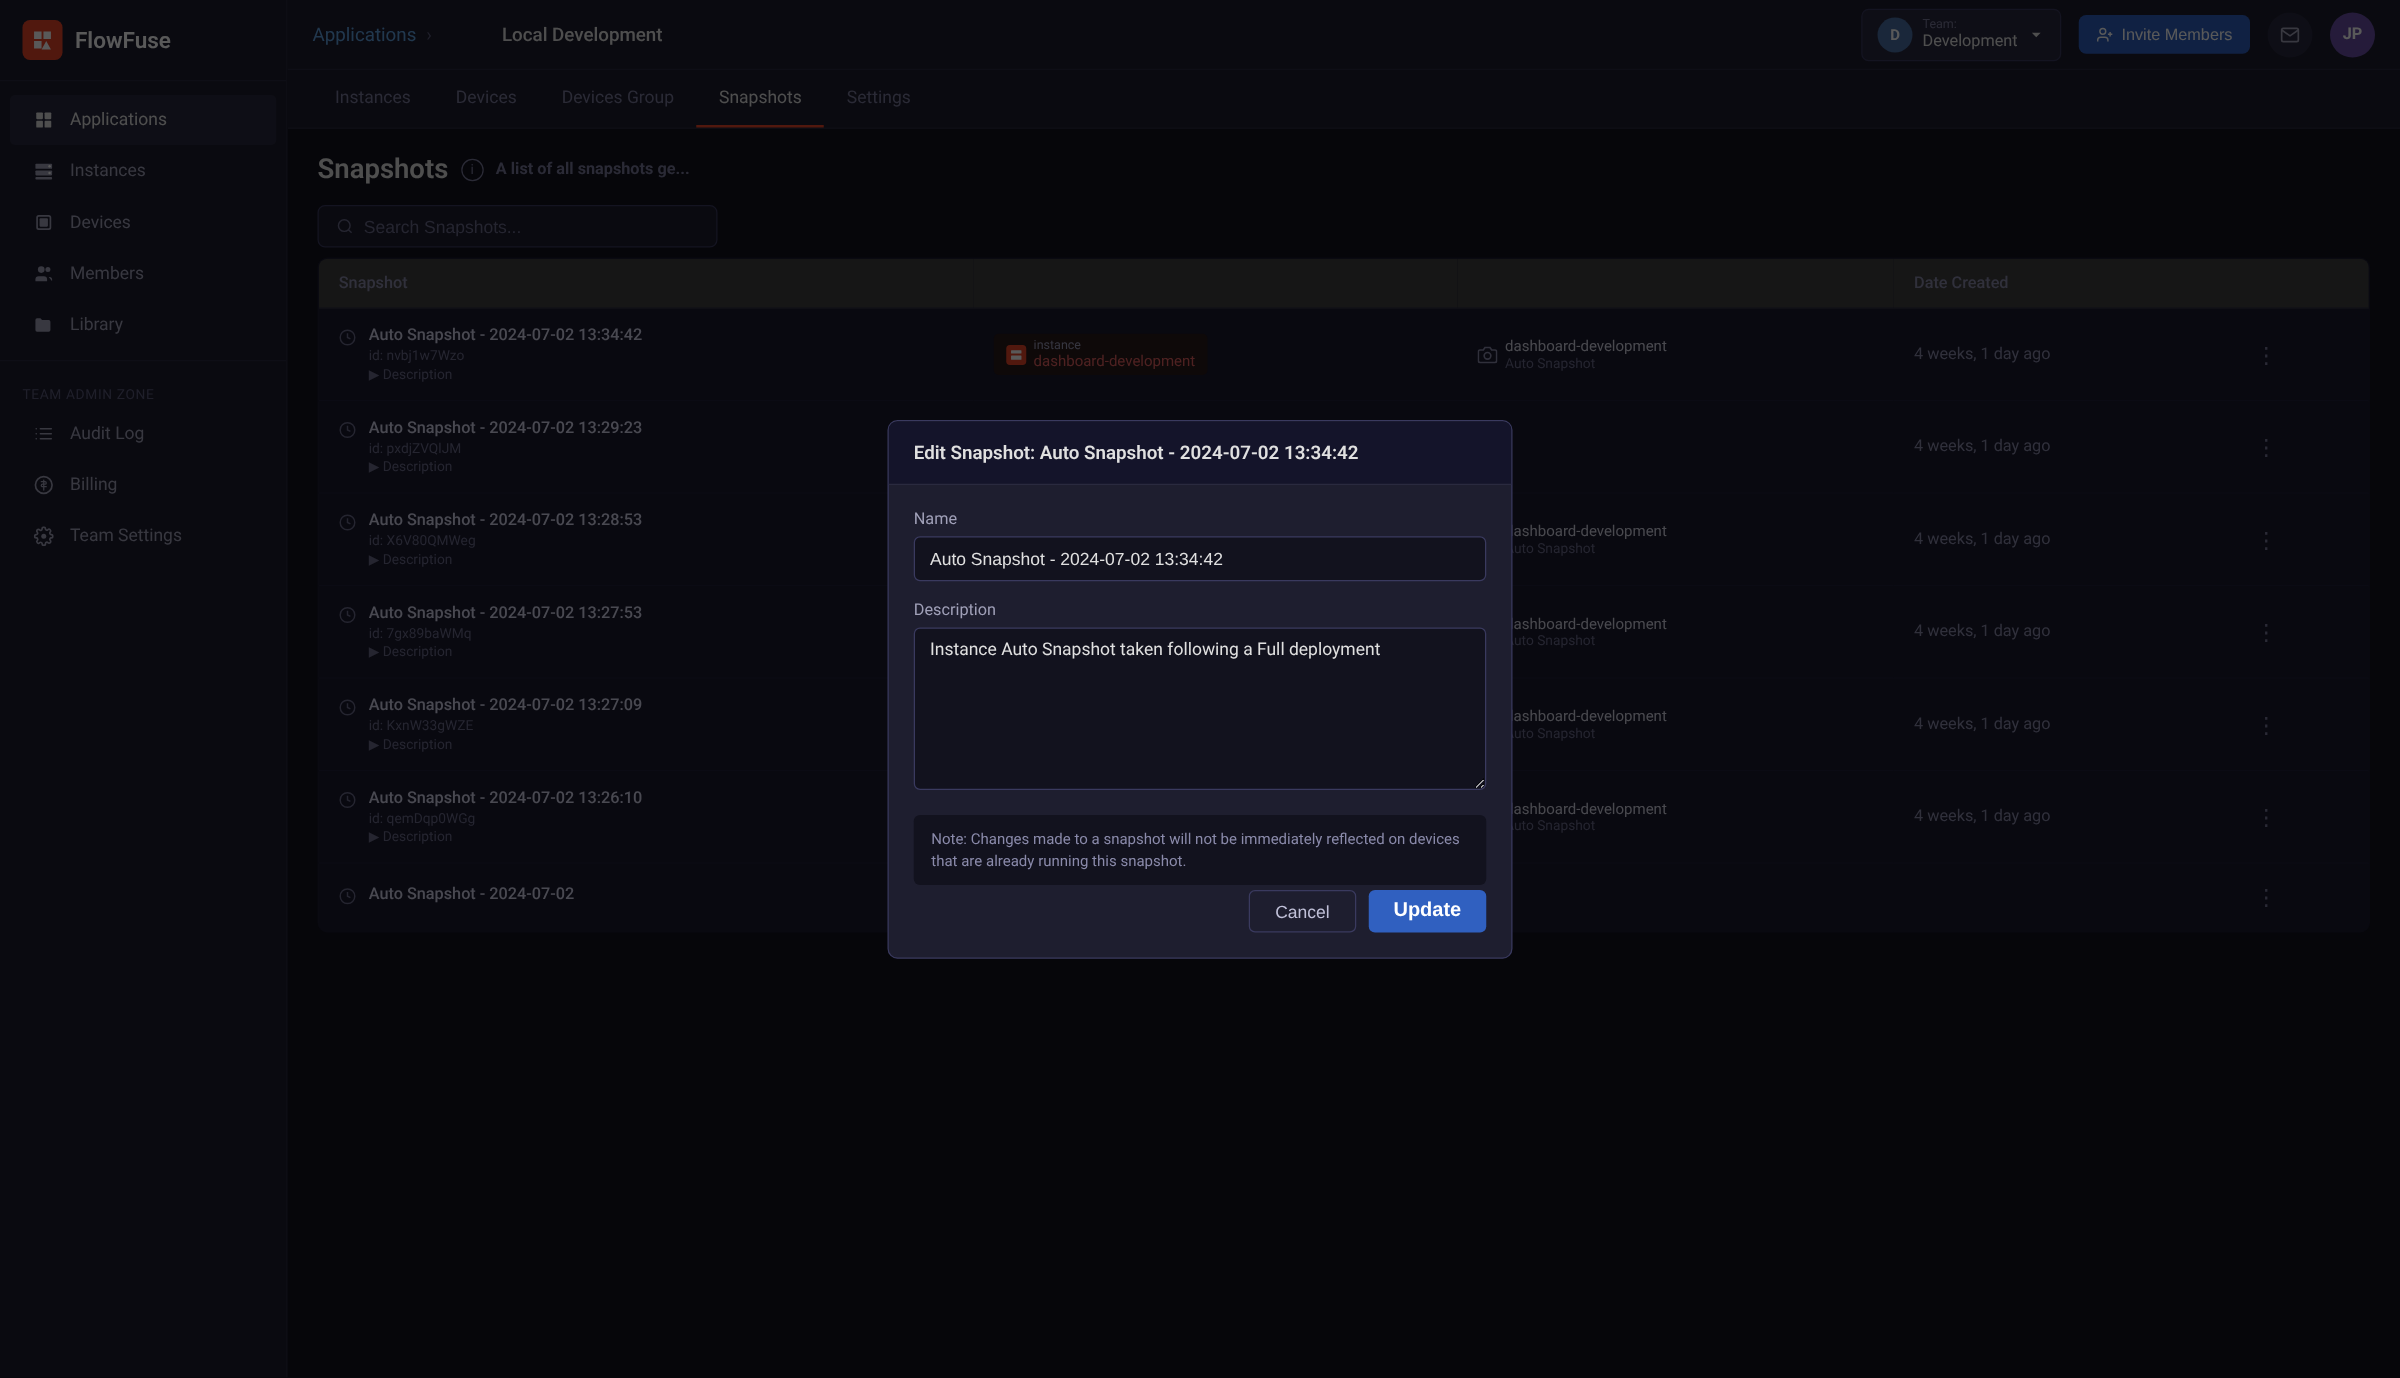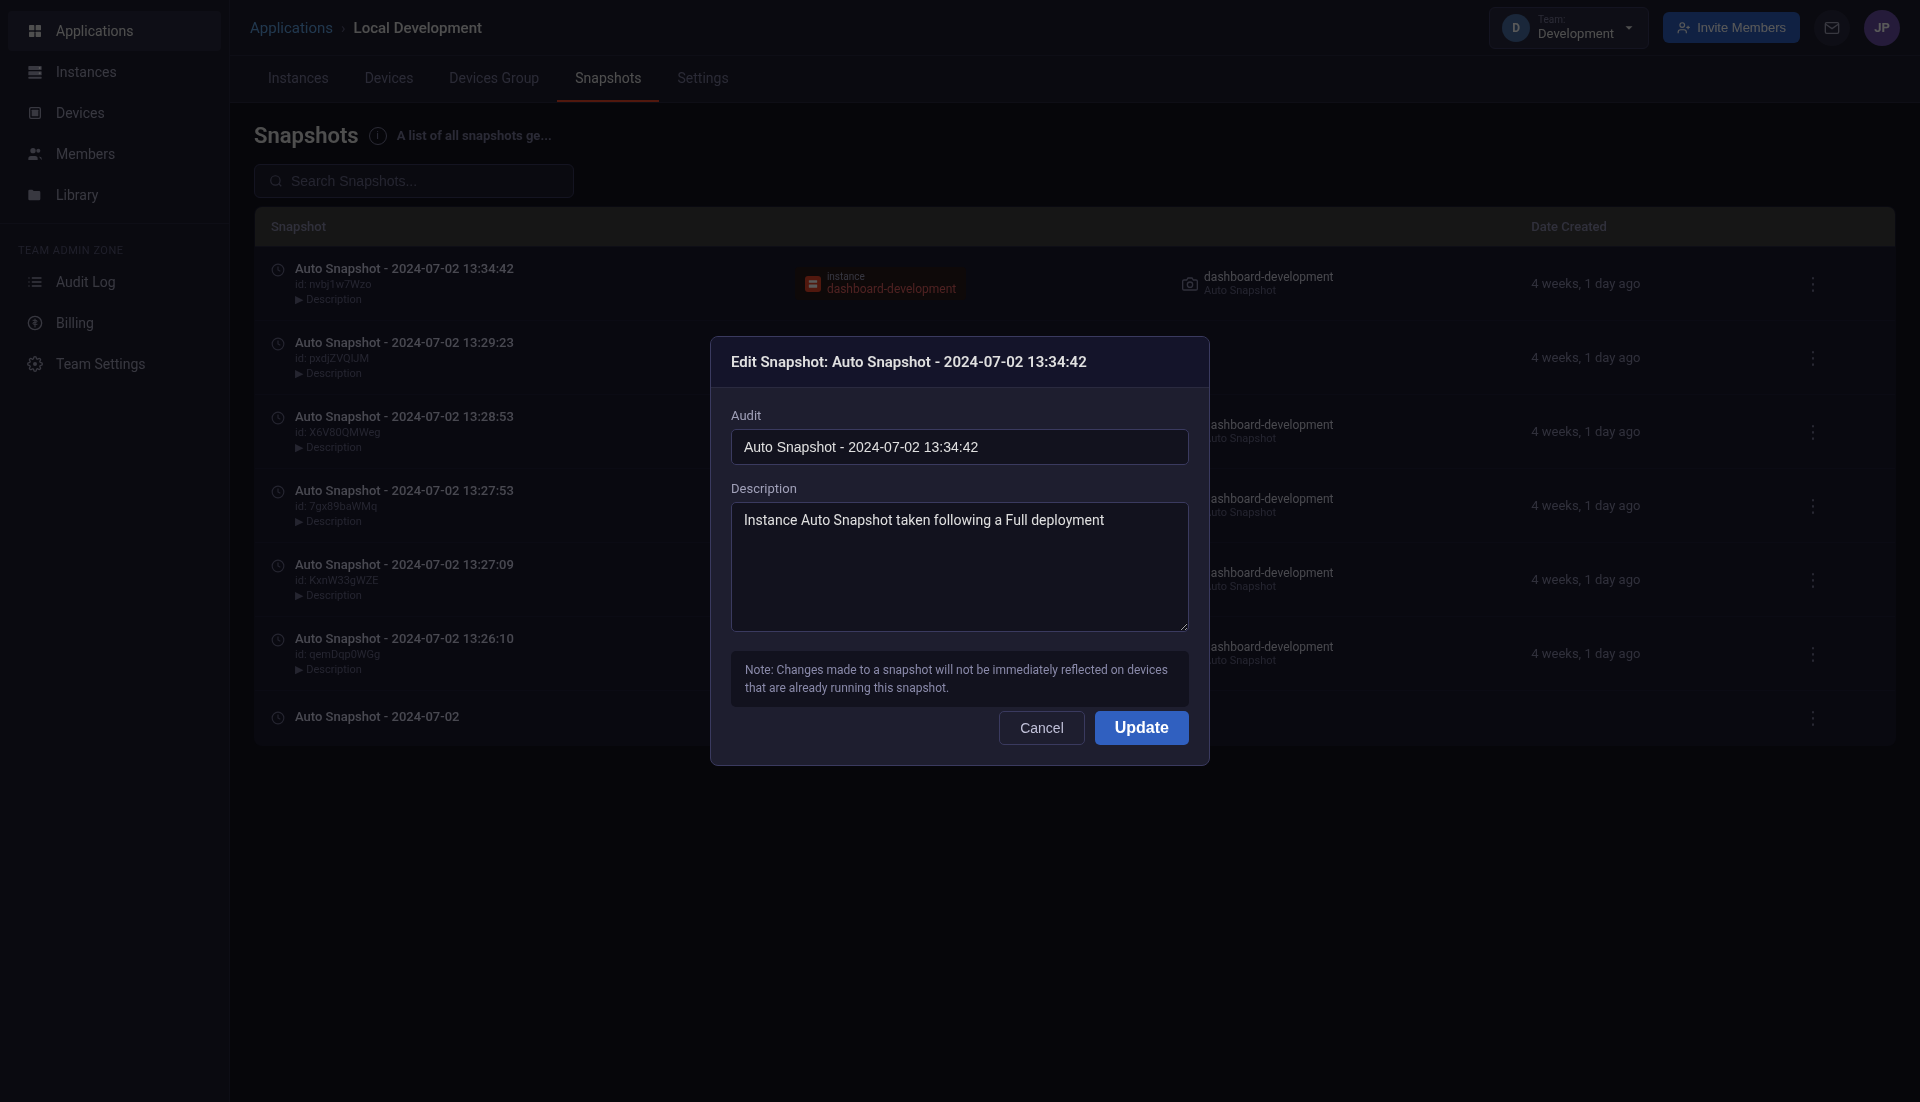--- a/index.html
+++ b/index.html
@@ -71,21 +71,21 @@
       border-bottom: 1px solid #2a2a3f;
       display: flex;
       align-items: center;
       justify-content: space-between;
       padding: 0 20px;
       flex-shrink: 0;
     }
     .topbar-left { display: flex; align-items: center; gap: 8px; font-size: 15px; }
     .topbar-breadcrumb-link { color: #60a0e0; cursor: pointer; }
     .topbar-breadcrumb-sep { color: #5a5a7a; }
-    .topbar-breadcrumb-current { color: #e0e0e0; font-weight: 500; }
+    .topbar-breadcrumb-current { color: #e0e0e0; font-weight: 500; margin-left: 48px; }
     .topbar-right { display: flex; align-items: center; gap: 14px; }
     .team-selector {
       display: flex;
       align-items: center;
       gap: 8px;
       background: #2a2a3f;
       border: 1px solid #3a3a5f;
       border-radius: 6px;
       padding: 6px 12px;
       cursor: pointer;
@@ -311,20 +311,28 @@
       font-weight: 700;
     }
 
     
     svg { display: inline-block; }
   </style>
 </head>
 <body>
 
 <div class="sidebar">
+  <div class="sidebar-logo">
+    <div class="logo-icon">
+      <svg width="18" height="18" viewBox="0 0 24 24" fill="none">
+        <path d="M3 3h8v8H3zM13 3h8v8h-8zM3 13h8v8H3zM16 13l5 9H11l5-9z" fill="white"></path>
+      </svg>
+    </div>
+    <span class="logo-text">FlowFuse</span>
+  </div>
 
   <nav class="sidebar-nav">
     <div class="sidebar-item active">
       <span class="sidebar-item-icon">
         <svg width="16" height="16" viewBox="0 0 24 24" fill="currentColor">
           <rect x="3" y="3" width="8" height="8" rx="1"></rect>
             <rect x="13" y="3" width="8" height="8" rx="1"></rect>
           <rect x="3" y="13" width="8" height="8" rx="1"></rect>
             <rect x="13" y="13" width="8" height="8" rx="1"></rect>
         </svg>
@@ -745,21 +753,21 @@
   </div>
 </div>
 
 <div class="modal-overlay">
   <div class="modal">
     <div class="modal-header">
       <span>Edit Snapshot: Auto Snapshot - 2024-07-02 13:34:42</span>
     </div>
     <div class="modal-body">
       <div class="form-group">
-        <label class="form-label">Audit</label>
+        <label class="form-label">Name</label>
         <input type="text" class="form-input" value="Auto Snapshot - 2024-07-02 13:34:42" style="">
       </div>
       <div class="form-group">
         <label class="form-label">Description</label>
         <textarea class="form-textarea" id="modal-desc-textarea" style="">Instance Auto Snapshot taken following a Full deployment</textarea>
       </div>
       <div class="modal-note">
         <span>Note: Changes made to a snapshot will not be immediately reflected on devices that are already running this snapshot.</span>
       </div>
       <div class="modal-footer">

